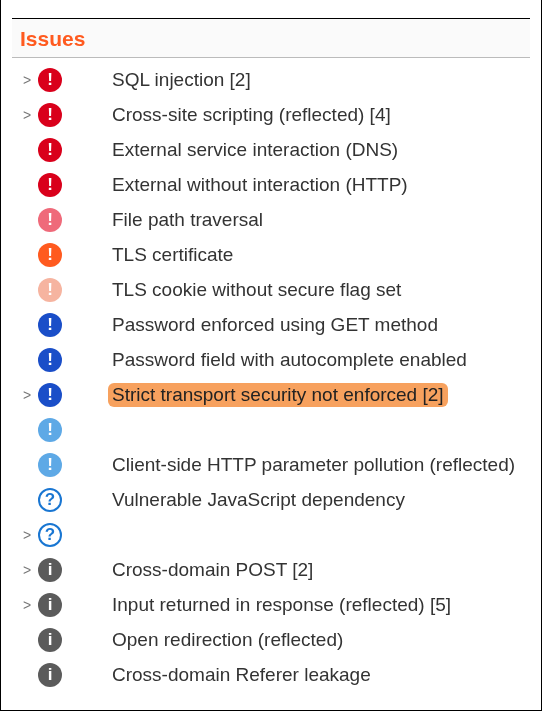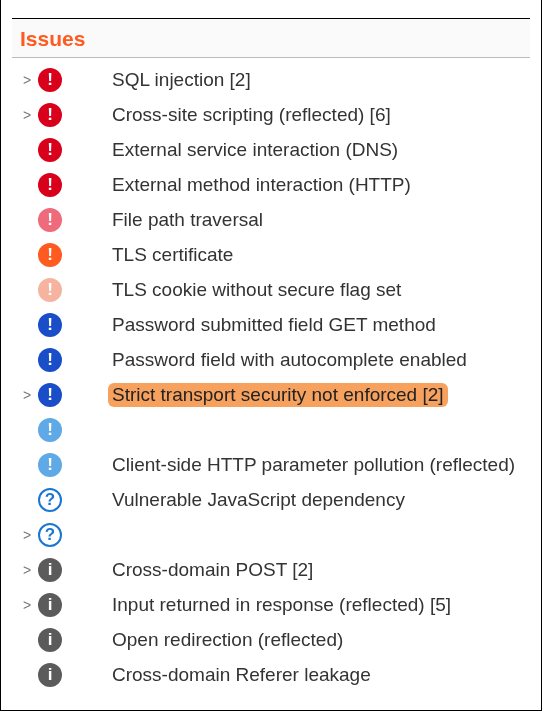--- a/index.html
+++ b/index.html
@@ -104,35 +104,35 @@
         <span class="icon sev-red">
           <span class="icon-glyph">!</span>
         </span>
         <span class="label">SQL injection [2]</span>
       </div>
       <div class="row">
         <span class="expander">&gt;</span>
         <span class="icon sev-red">
           <span class="icon-glyph">!</span>
         </span>
-        <span class="label">Cross-site scripting (reflected) [6]</span>
+        <span class="label">Cross-site scripting (reflected) [4]</span>
       </div>
       <div class="row">
         <span class="expander hidden">&gt;</span>
         <span class="icon sev-red">
           <span class="icon-glyph">!</span>
         </span>
         <span class="label">External service interaction (DNS)</span>
       </div>
       <div class="row">
         <span class="expander hidden">&gt;</span>
         <span class="icon sev-red">
           <span class="icon-glyph">!</span>
         </span>
-        <span class="label">External method interaction (HTTP)</span>
+        <span class="label">External without interaction (HTTP)</span>
       </div>
       <div class="row">
         <span class="expander hidden">&gt;</span>
         <span class="icon sev-red-lt">
           <span class="icon-glyph">!</span>
         </span>
         <span class="label">File path traversal</span>
       </div>
       <div class="row">
         <span class="expander hidden">&gt;</span>
@@ -146,21 +146,21 @@
         <span class="icon sev-peach">
           <span class="icon-glyph">!</span>
         </span>
         <span class="label">TLS cookie without secure flag set</span>
       </div>
       <div class="row">
         <span class="expander hidden">&gt;</span>
         <span class="icon sev-blue">
           <span class="icon-glyph">!</span>
         </span>
-        <span class="label">Password submitted field GET method</span>
+        <span class="label">Password enforced using GET method</span>
       </div>
       <div class="row">
         <span class="expander hidden">&gt;</span>
         <span class="icon sev-blue">
           <span class="icon-glyph">!</span>
         </span>
         <span class="label">Password field with autocomplete enabled</span>
       </div>
       <div class="row">
         <span class="expander">&gt;</span>

